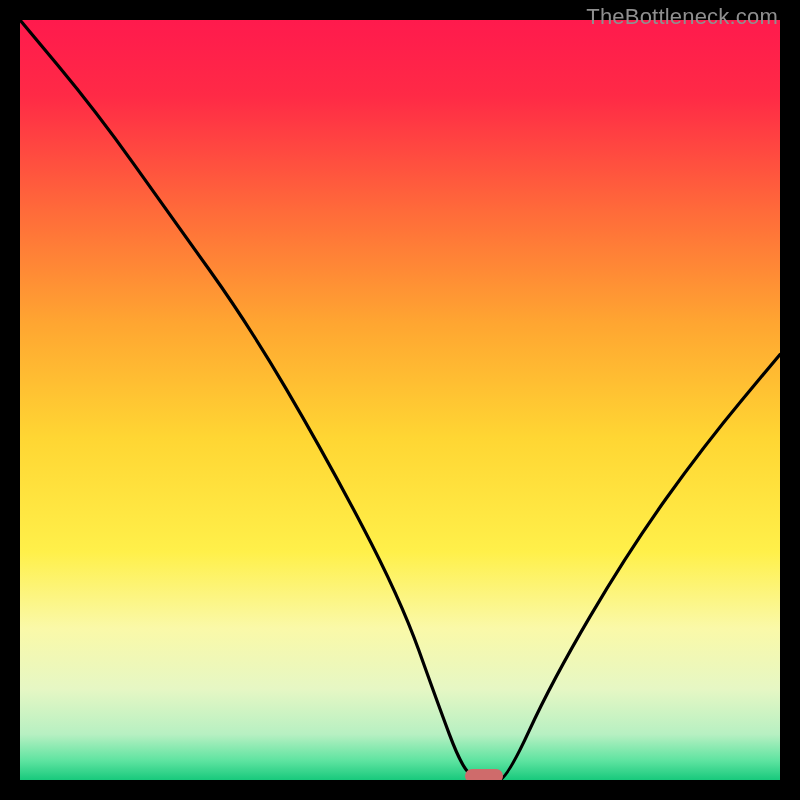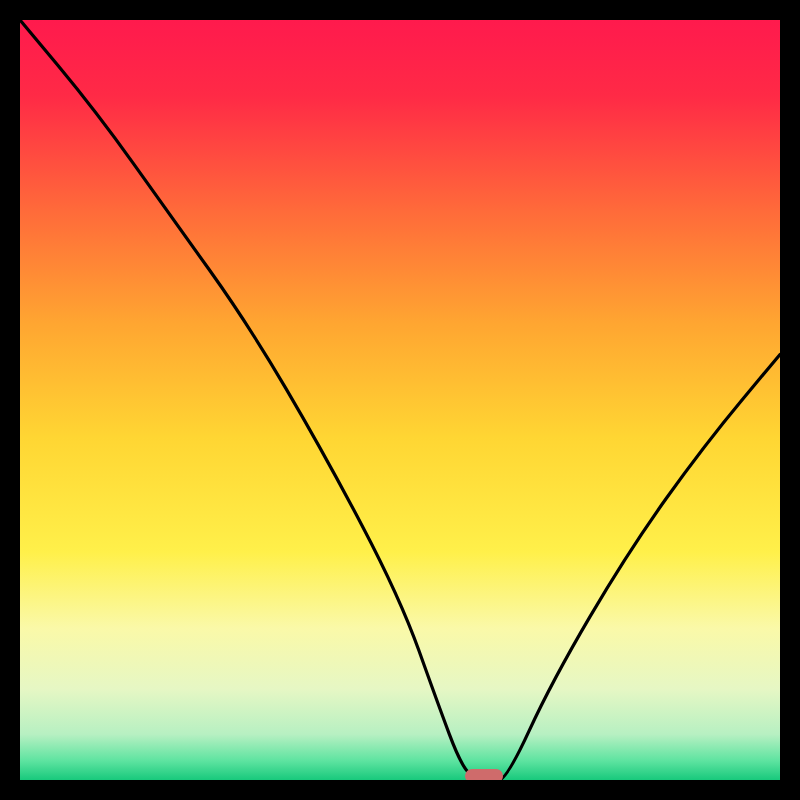--- a/index.html
+++ b/index.html
@@ -82,14 +82,15 @@
     </svg>
 
     <svg class="curve" viewBox="0 0 760 760" preserveAspectRatio="none">
       <path fill="none" stroke="#000" stroke-width="3.2" stroke-linecap="round" stroke-linejoin="round" d="M 0 0 Q 0 0 38 45.60000000000002 Q 76 91.20000000000005 114 144.40000000000003 Q 152 197.60000000000002 190 250.8 Q 228 304 266 368.6 Q 304 433.2 342 505.4 Q 380 577.6 399 630.8 Q 418.00000000000006 684 429.4 714.4 Q 440.79999999999995 744.8 448.4 752.4 Q 456 760 463.6 760 Q 471.2 760 478.8 760 Q 486.40000000000003 760 509.20000000000005 710.6 Q 532 661.2 570 596.6 Q 608 532 646 478.8 Q 684 425.6 722 380 T 760 334.4" id="curve-path"></path>
     </svg>
 
     <div class="marker" id="marker" style="left: 444.6px; width: 38px; height: 14px; top: 749.2px; background: rgb(207, 107, 107);"></div>
 
   </div>
 
+  <div class="watermark">TheBottleneck.com</div>
 
 </div>
 
 </body></html>

